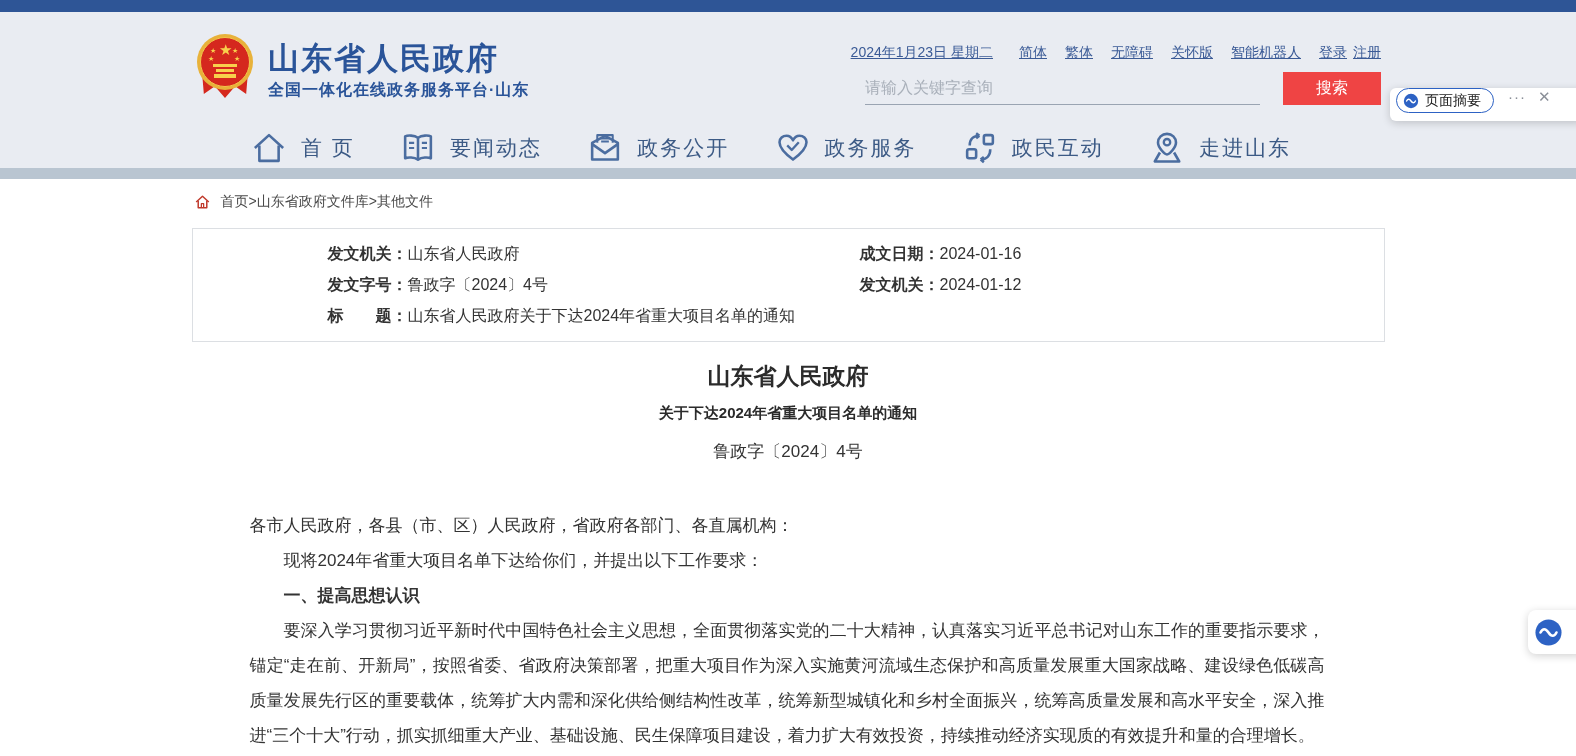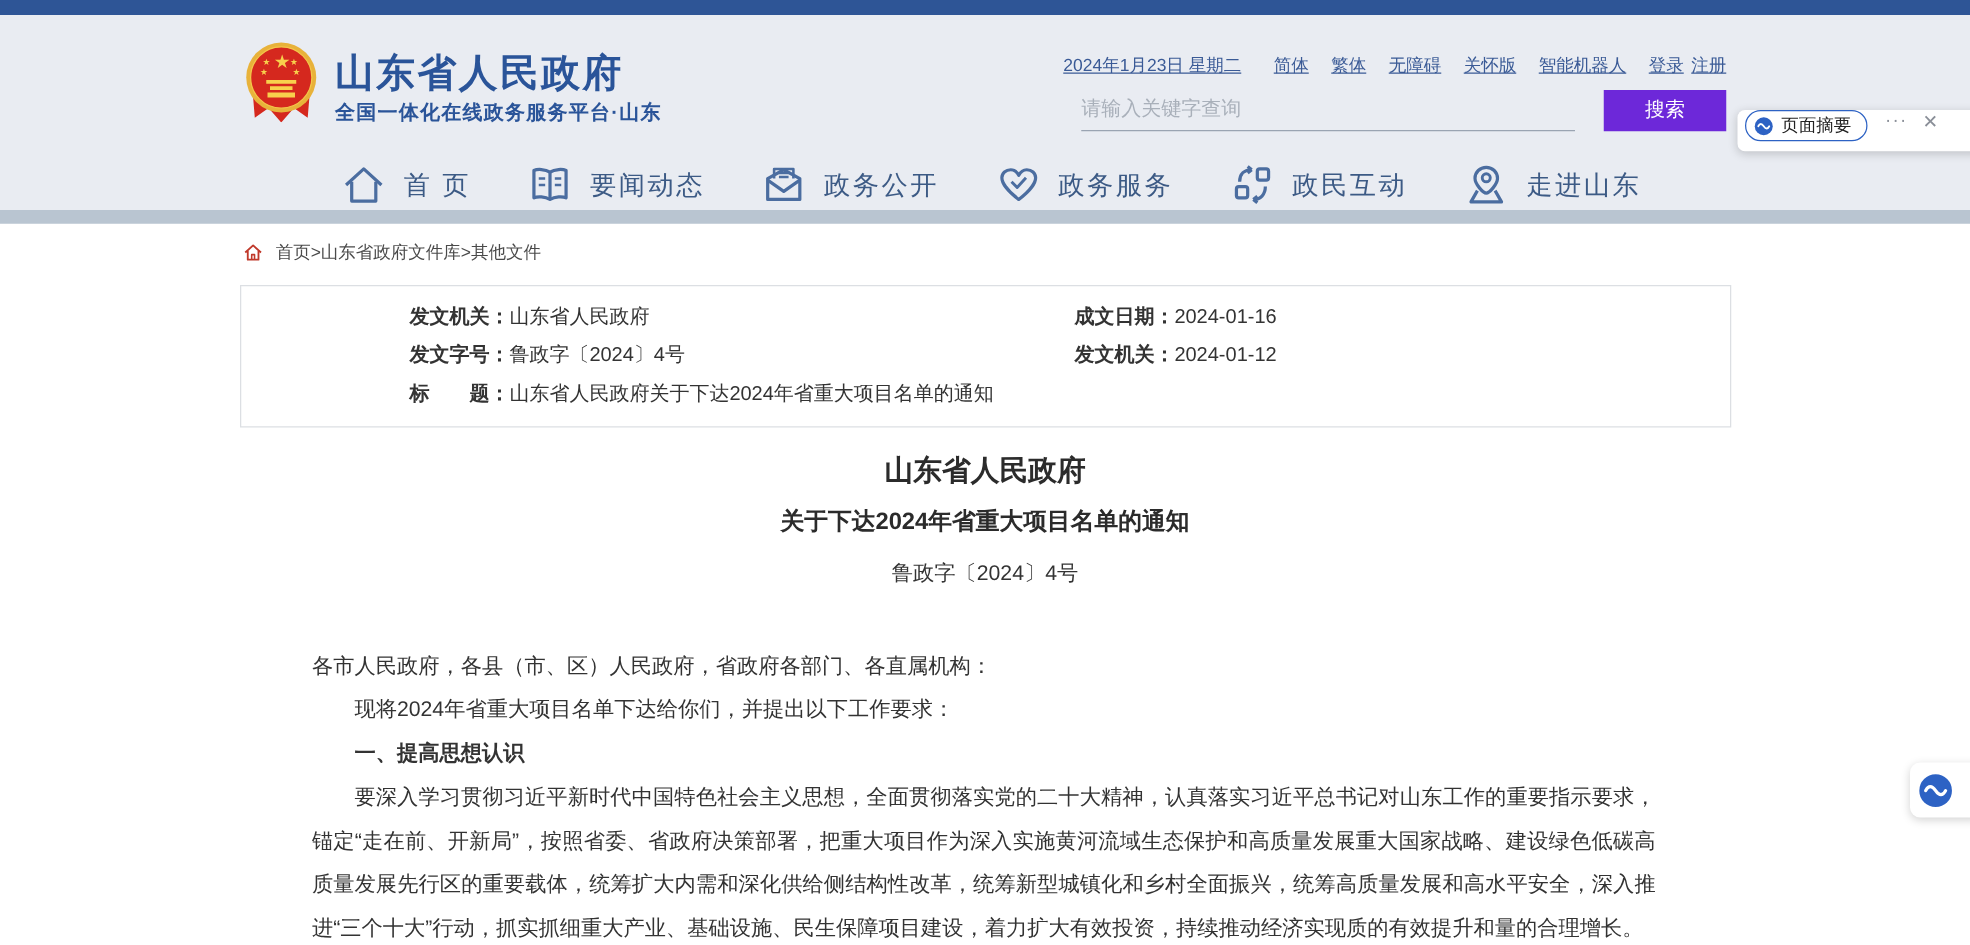--- a/index.html
+++ b/index.html
@@ -39,25 +39,25 @@
   .toplinks .date { margin-right:8px; }
   .toplinks a { color:#3a5a96; text-decoration:none; cursor:pointer; }
   .toplinks .auth { display:flex; gap:6px; }
 
   
   .search-wrap { position:absolute; top:60px; left:865px; width:516px; height:33px; }
   .search-input { position:absolute; left:0; top:0; width:395px; height:33px; border:none;
     border-bottom:1px solid #9aa4b2; background:transparent; font-size:16px; color:#333;
     outline:none; font-family:inherit; }
   .search-input::placeholder { color:#a9b0ba; }
-  .search-btn { position:absolute; right:0; top:0; width:98px; height:33px; background:#6d28d9;
+  .search-btn { position:absolute; right:0; top:0; width:98px; height:33px; background:#ef4444;
     color:#fff; border:none; font-size:16px; cursor:pointer; font-family:inherit; }
 
   
-  .nav { position:absolute; left:273px; top:110px; width:1040px; height:52px;
+  .nav { position:absolute; left:251px; top:110px; width:1040px; height:52px;
     display:flex; justify-content:space-between; align-items:center; }
   .nav-item { display:flex; align-items:center; gap:14px; cursor:pointer; color:#3c5a85; }
   .nav-item .nicon { width:36px; height:36px; color:#4b6da0; }
   .nav-item .nicon svg { width:36px; height:36px; display:block; }
   .nav-item .nlabel { font-size:21px; letter-spacing:2px; }
 
   .strip { height:11px; background:#b9c5d1; }
 
   
   .content { width:1193px; margin:0 auto; }
@@ -68,21 +68,21 @@
   .breadcrumb a { color:#4a4a4a; text-decoration:none; cursor:pointer; }
 
   .meta-box { margin-top:17px; border:1px solid #dcdfe3; background:#fff;
     padding:14px 20px 14px 135px; }
   .meta-grid { display:grid; grid-template-columns:532px 1fr; row-gap:9px; font-size:16px; color:#333; }
   .meta-cell { display:flex; line-height:22px; }
   .meta-label { font-weight:bold; white-space:pre; }
   .meta-span { grid-column:1 / span 2; }
 
   .doc-title1 { margin-top:19px; text-align:center; font-size:23px; font-weight:bold; color:#2b2b2b; }
-  .doc-title2 { margin-top:12px; text-align:center; font-size:19px; font-weight:bold; color:#2b2b2b; }
+  .doc-title2 { margin-top:12px; text-align:center; font-size:15px; font-weight:bold; color:#2b2b2b; }
   .doc-number { margin-top:17px; text-align:center; font-size:17px; color:#333; }
 
   .article { margin:45px 60px 0 58px; font-size:17px; color:#333; line-height:35px; }
   .para { text-align:justify; }
   .para.indent { text-indent:2em; }
   .para.bold { font-weight:bold; }
 
   
   .summary-card { position:absolute; left:1390px; top:88px; width:196px; height:33px;
     background:#fff; border-radius:6px; box-shadow:0 2px 8px rgba(0,0,0,0.18);

